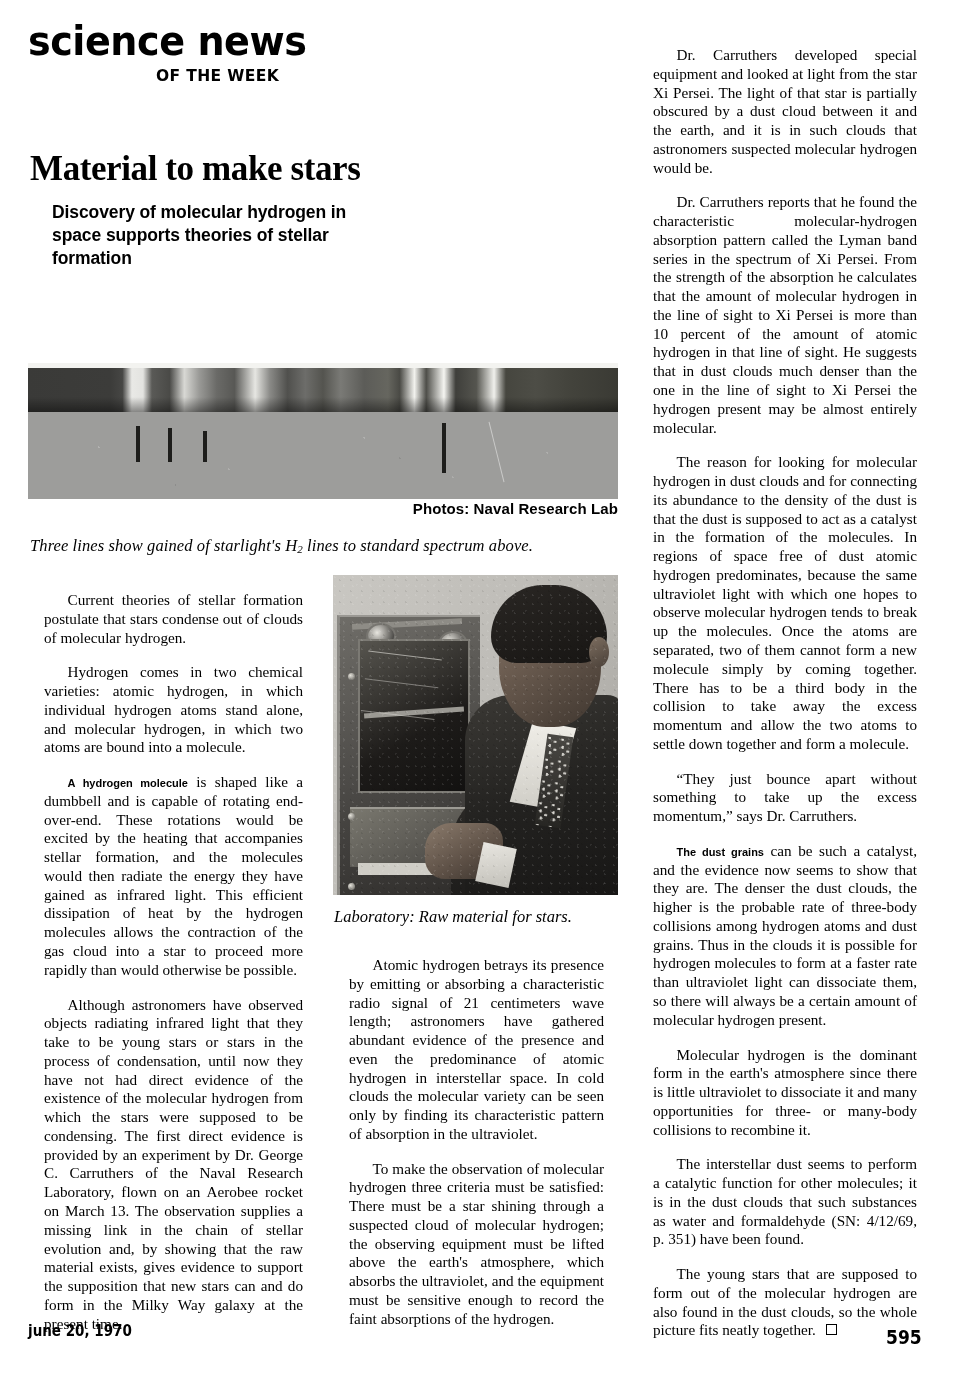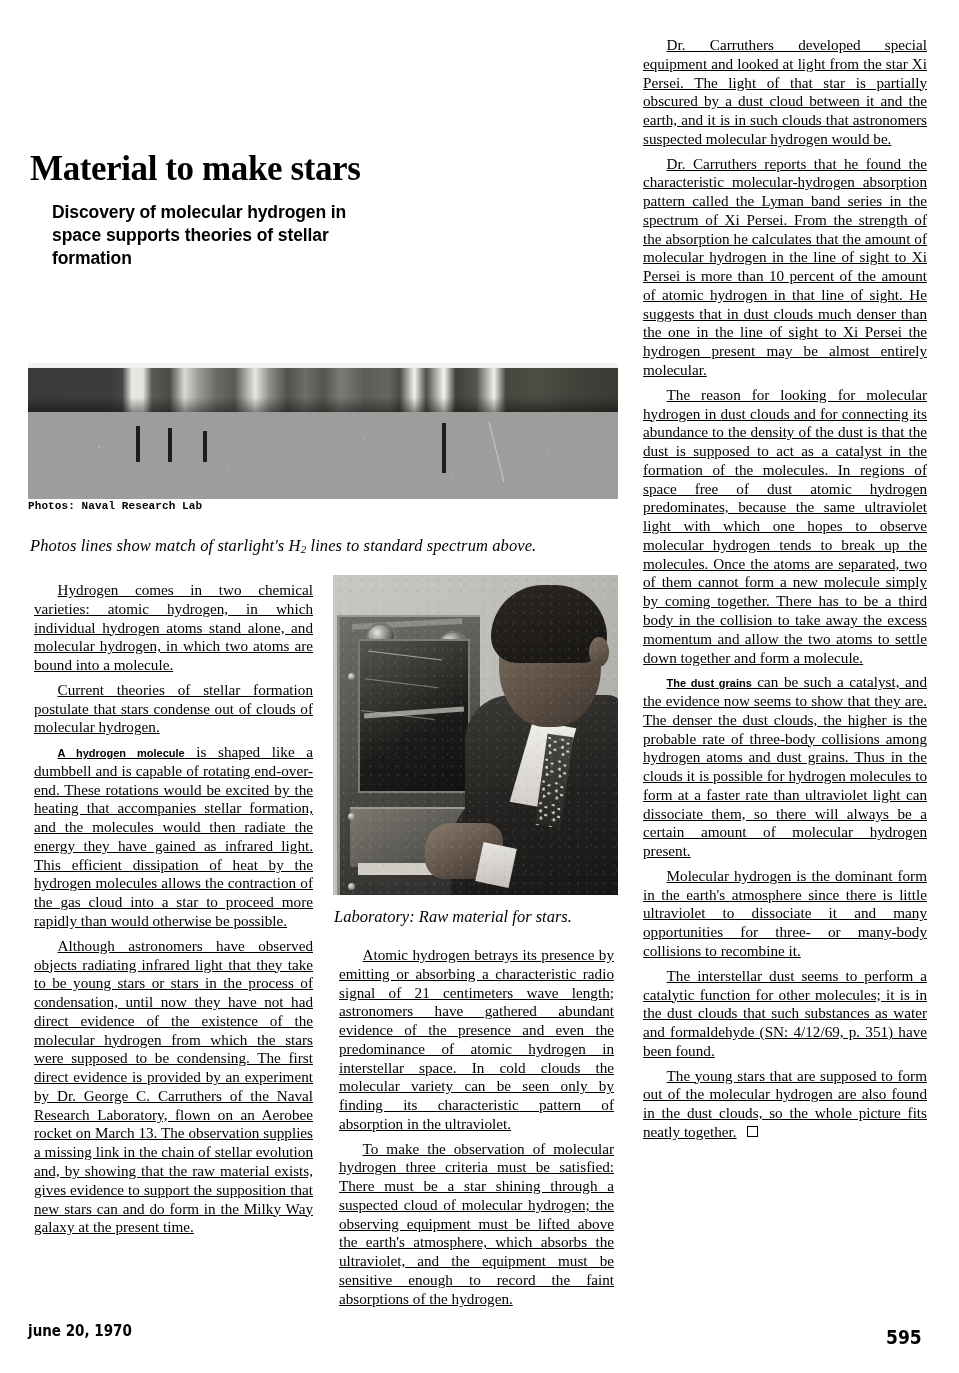--- a/index.html
+++ b/index.html
@@ -153,24 +153,24 @@
     width: 1px;
     height: 62px;
     background: rgba(255,255,255,.45);
     transform: rotate(-14deg);
   }
   .photo-credit {
     position: absolute;
     left: 28px;
     top: 500px;
     width: 590px;
-    text-align: left;
-    font-family: Liberation Mono, monospace;
-    font-weight: 700;
-    font-size: 11px;
+    text-align: right;
+    font-family: Liberation Sans, sans-serif;
+    font-weight: 700;
+    font-size: 15px;
     letter-spacing: 0.1px;
   }
   .spectrum-caption {
     position: absolute;
     left: 30px;
     top: 536px;
     width: 592px;
     font-family: "Liberation Serif", serif;
     font-style: italic;
     font-size: 16.5px;
@@ -185,23 +185,22 @@
   
   .col {
     position: absolute;
     font-size: 15.2px;
     line-height: 1.235;
     text-align: justify;
     text-justify: inter-word;
     hyphens: manual;
   }
   .col p {
-    margin: 6px;
+    margin: 16px;
     text-indent: 1.55em;
-    text-decoration: underline;
   }
   .col b, .col strong {
     font-family: "Liberation Sans", sans-serif;
     font-weight: 700;
     font-size: 11px;
   }
 
   #col-left {
     left: 28px;
     top: 575px;
@@ -451,20 +450,24 @@
     border: 1.6px solid #000;
     margin-left: 10px;
     vertical-align: 0px;
   }
 </style>
 </head>
 <body>
 
 <div class="page">
 
+  <div class="masthead">
+    <div class="masthead-title">science news</div>
+    <div class="masthead-sub">OF THE WEEK</div>
+  </div>
 
   <h1 class="headline">Material to make stars</h1>
 
   <div class="deck">Discovery of molecular hydrogen in space supports theories of stellar formation</div>
 
   <div class="spectrum-figure">
     <div class="spectrum-photo">
       <div class="spectrum-grain"></div>
       <div class="spectrum-strip-top"></div>
       <div class="spectrum-strip"></div>
@@ -472,26 +475,26 @@
       <div class="tick" style="left:140px; top:65px; height:34px;"></div>
       <div class="tick" style="left:175px; top:68px; height:31px;"></div>
       <div class="tick" style="left:414px; top:60px; height:50px;"></div>
       <div class="spectrum-scratch" style="left:468px; top:58px;"></div>
     </div>
   </div>
 
   <div class="photo-credit">Photos: Naval Research Lab</div>
 
   <div class="spectrum-caption">
-    <span>Photos lines show match of starlight's H</span><sub>2</sub><span> lines to standard spectrum above.</span>
+    <span>Three lines show gained of starlight's H</span><sub>2</sub><span> lines to standard spectrum above.</span>
   </div>
 
   <div class="col" id="col-left">
+    <p>Current theories of stellar formation postulate that stars condense out of clouds of molecular hydrogen.</p>
     <p>Hydrogen comes in two chemical varieties: atomic hydrogen, in which individual hydrogen atoms stand alone, and molecular hydrogen, in which two atoms are bound into a molecule.</p>
-    <p>Current theories of stellar formation postulate that stars condense out of clouds of molecular hydrogen.</p>
     <p><b>A hydrogen molecule</b><span id="left-rest-3"> is shaped like a dumbbell and is capable of rotating end-over-end. These rotations would be excited by the heating that accompanies stellar formation, and the molecules would then radiate the energy they have gained as infrared light. This efficient dissipation of heat by the hydrogen molecules allows the contraction of the gas cloud into a star to proceed more rapidly than would otherwise be possible.</span></p>
     <p>Although astronomers have observed objects radiating infrared light that they take to be young stars or stars in the process of condensation, until now they have not had direct evidence of the existence of the molecular hydrogen from which the stars were supposed to be condensing. The first direct evidence is provided by an experiment by Dr. George C. Carruthers of the Naval Research Laboratory, flown on an Aerobee rocket on March 13. The observation supplies a missing link in the chain of stellar evolution and, by showing that the raw material exists, gives evidence to support the supposition that new stars can and do form in the Milky Way galaxy at the present time.</p>
   </div>
 
   <div class="portrait-figure">
     <div class="portrait">
       <div class="p-wall"></div>
       <div class="p-instrument">
         <div class="p-bar"></div>
         <div class="p-lens a"></div>
@@ -521,20 +524,21 @@
 
   <div class="col" id="col-mid-text">
     <p>Atomic hydrogen betrays its presence by emitting or absorbing a characteristic radio signal of 21 centimeters wave length; astronomers have gathered abundant evidence of the presence and even the predominance of atomic hydrogen in interstellar space. In cold clouds the molecular variety can be seen only by finding its characteristic pattern of absorption in the ultraviolet.</p>
     <p>To make the observation of molecular hydrogen three criteria must be satisfied: There must be a star shining through a suspected cloud of molecular hydrogen; the observing equipment must be lifted above the earth's atmosphere, which absorbs the ultraviolet, and the equipment must be sensitive enough to record the faint absorptions of the hydrogen.</p>
   </div>
 
   <div class="col" id="col-right">
     <p>Dr. Carruthers developed special equipment and looked at light from the star Xi Persei. The light of that star is partially obscured by a dust cloud between it and the earth, and it is in such clouds that astronomers suspected molecular hydrogen would be.</p>
     <p>Dr. Carruthers reports that he found the characteristic molecular-hydrogen absorption pattern called the Lyman band series in the spectrum of Xi Persei. From the strength of the absorption he calculates that the amount of molecular hydrogen in the line of sight to Xi Persei is more than 10 percent of the amount of atomic hydrogen in that line of sight. He suggests that in dust clouds much denser than the one in the line of sight to Xi Persei the hydrogen present may be almost entirely molecular.</p>
     <p>The reason for looking for molecular hydrogen in dust clouds and for connecting its abundance to the density of the dust is that the dust is supposed to act as a catalyst in the formation of the molecules. In regions of space free of dust atomic hydrogen predominates, because the same ultraviolet light with which one hopes to observe molecular hydrogen tends to break up the molecules. Once the atoms are separated, two of them cannot form a new molecule simply by coming together. There has to be a third body in the collision to take away the excess momentum and allow the two atoms to settle down together and form a molecule.</p>
+    <p>“They just bounce apart without something to take up the excess momentum,” says Dr. Carruthers.</p>
     <p><b>The dust grains</b><span id="right-rest-5"> can be such a catalyst, and the evidence now seems to show that they are. The denser the dust clouds, the higher is the probable rate of three-body collisions among hydrogen atoms and dust grains. Thus in the clouds it is possible for hydrogen molecules to form at a faster rate than ultraviolet light can dissociate them, so there will always be a certain amount of molecular hydrogen present.</span></p>
     <p>Molecular hydrogen is the dominant form in the earth's atmosphere since there is little ultraviolet to dissociate it and many opportunities for three- or many-body collisions to recombine it.</p>
     <p>The interstellar dust seems to perform a catalytic function for other molecules; it is in the dust clouds that such substances as water and formaldehyde (SN: 4/12/69, p. 351) have been found.</p>
     <p><span>The young stars that are supposed to form out of the molecular hydrogen are also found in the dust clouds, so the whole picture fits neatly together.</span><span class="endmark"></span></p>
   </div>
 
   <div class="footer-date">june 20, 1970</div>
   <div class="footer-page">595</div>
 
 </div>

